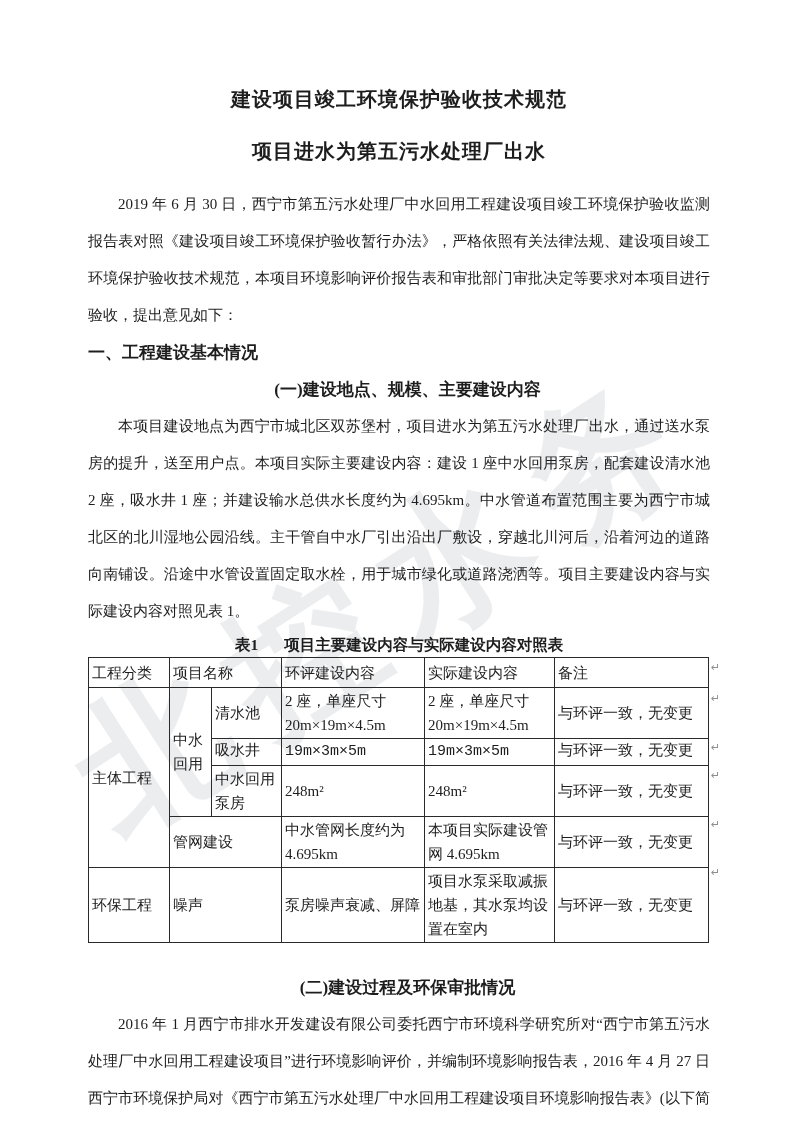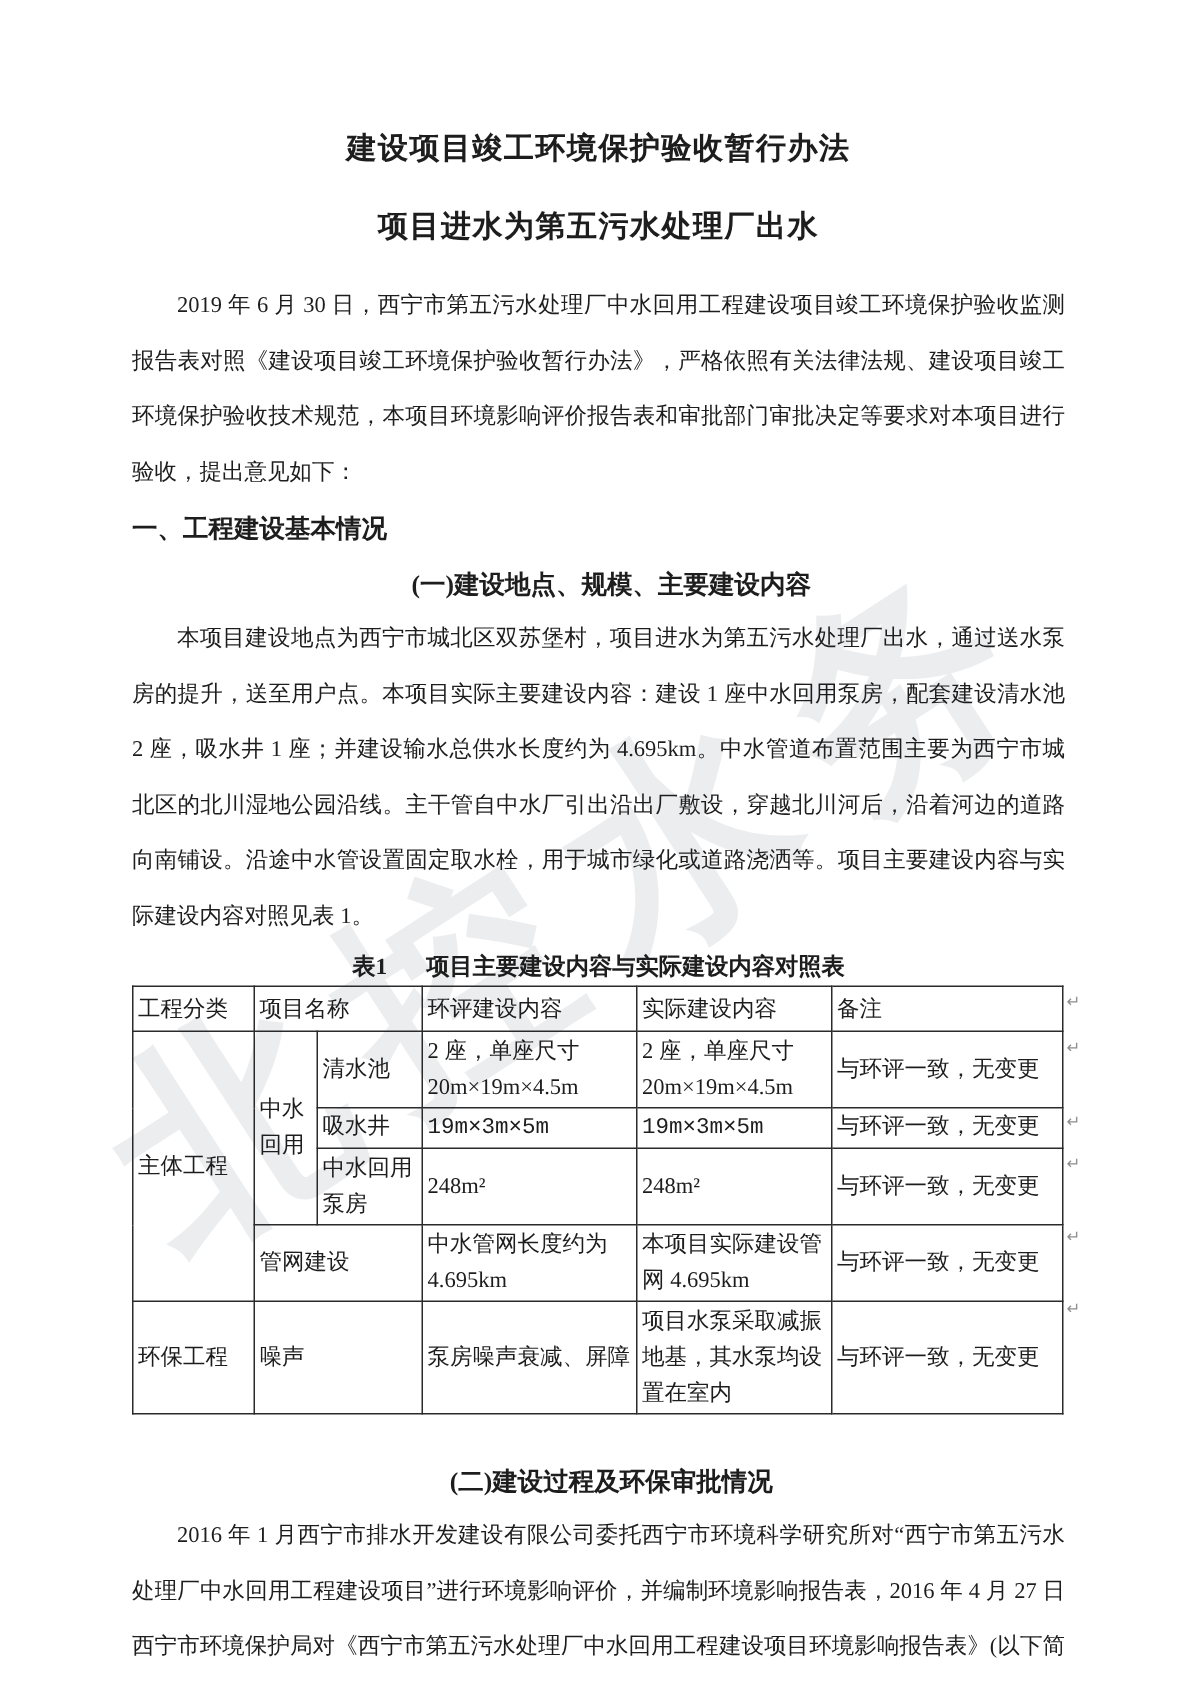--- a/index.html
+++ b/index.html
@@ -100,21 +100,21 @@
 </style>
 </head>
 <body>
 
 <div class="page">
 
   <div class="watermark">北控水务</div>
 
   <div class="content">
 
-    <h1 class="doc-title">建设项目竣工环境保护验收暂行办法</h1>
+    <h1 class="doc-title">建设项目竣工环境保护验收技术规范</h1>
     <h1 class="doc-title second">项目进水为第五污水处理厂出水</h1>
 
     <p class="body-par">2019 年 6 月 30 日，西宁市第五污水处理厂中水回用工程建设项目竣工环境保护验收监测报告表对照《建设项目竣工环境保护验收暂行办法》，严格依照有关法律法规、建设项目竣工环境保护验收技术规范，本项目环境影响评价报告表和审批部门审批决定等要求对本项目进行验收，提出意见如下：</p>
 
     <h2 class="sec-heading">一、工程建设基本情况</h2>
     <h3 class="sec-heading sub">(一)建设地点、规模、主要建设内容</h3>
 
     <p class="body-par">本项目建设地点为西宁市城北区双苏堡村，项目进水为第五污水处理厂出水，通过送水泵房的提升，送至用户点。本项目实际主要建设内容：建设 1 座中水回用泵房，配套建设清水池 2 座，吸水井 1 座；并建设输水总供水长度约为 4.695km。中水管道布置范围主要为西宁市城北区的北川湿地公园沿线。主干管自中水厂引出沿出厂敷设，穿越北川河后，沿着河边的道路向南铺设。沿途中水管设置固定取水栓，用于城市绿化或道路浇洒等。项目主要建设内容与实际建设内容对照见表 1。</p>
 
     <div class="tbl-caption">

